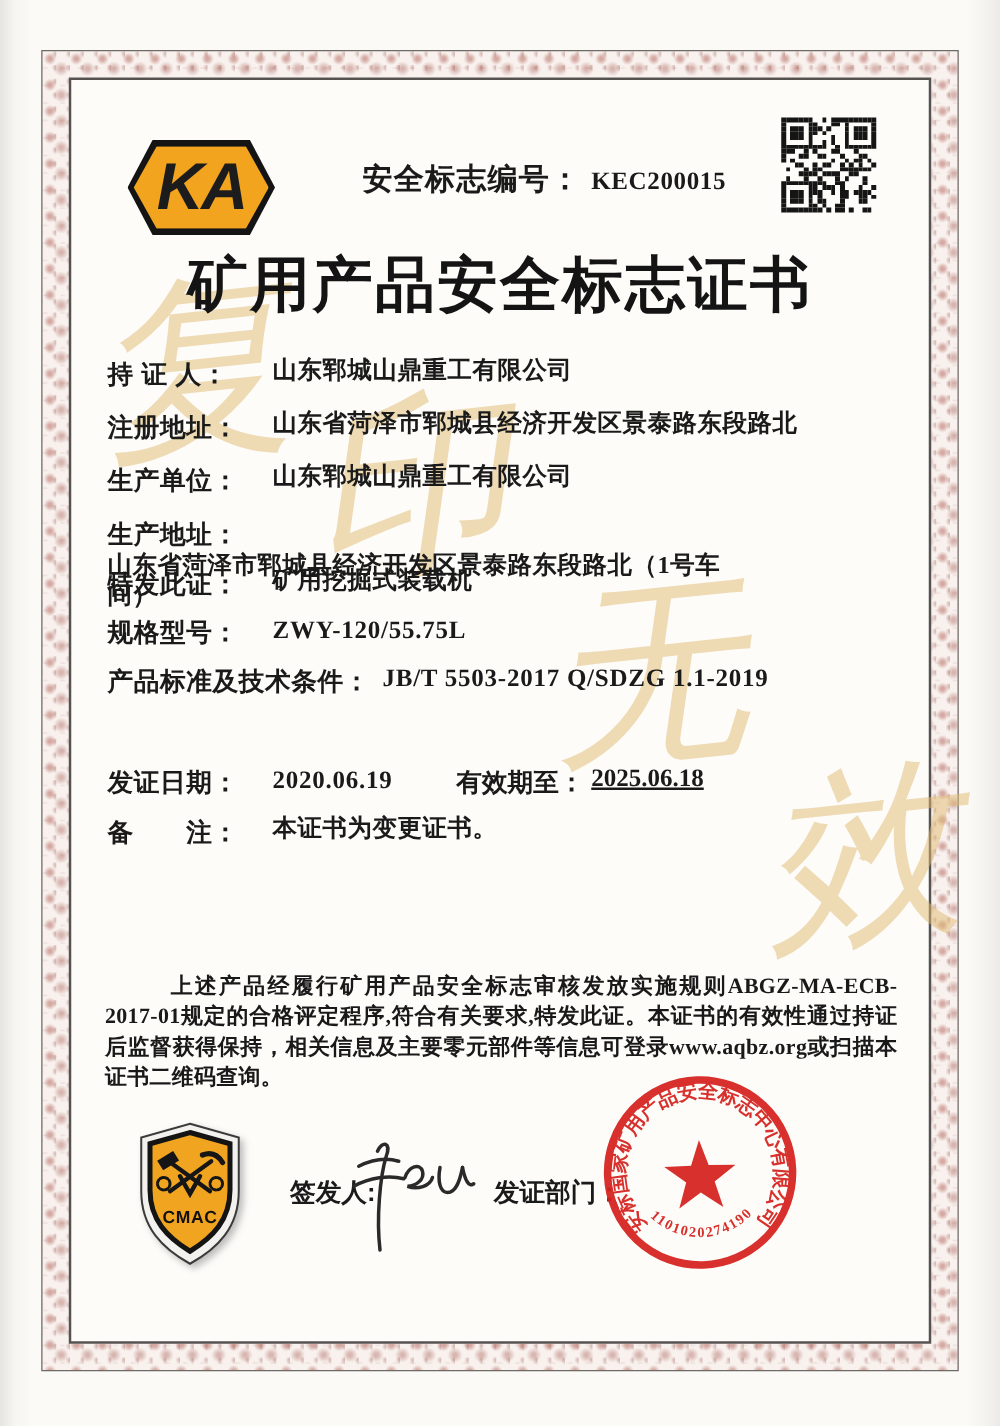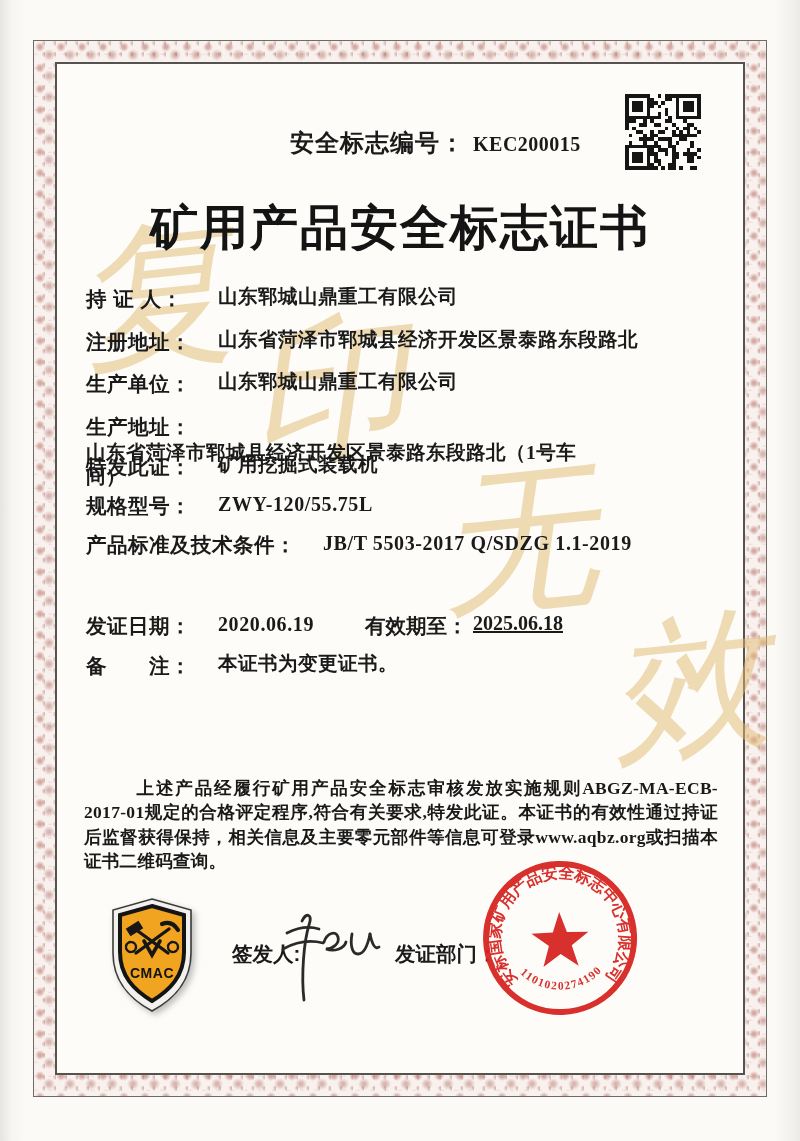--- a/index.html
+++ b/index.html
@@ -68,21 +68,21 @@
     position:absolute;left:0;top:196px;width:100%;text-align:center;
     font-family:"Liberation Serif",serif;font-weight:700;font-size:48px;
     letter-spacing:2px;color:#141414;
   }
   
   .row{position:absolute;left:86px;width:634px;}
   .row .flabel{
     display:inline-block;vertical-align:top;font-weight:700;font-size:20.5px;
     width:132px;letter-spacing:.5px;white-space:nowrap;
   }
-  .row .flabel.wide{width:auto;margin-right:27px;text-align:center;}
+  .row .flabel.wide{width:auto;margin-right:10px;text-align:center;}
   .row .fvalue{
     display:inline-block;vertical-align:top;
     font-family:"Liberation Serif",serif;font-weight:600;font-size:19.5px;
     letter-spacing:.5px;max-width:500px;line-height:24px;
   }
   .row .fvalue.latin{font-size:20px;letter-spacing:.6px;}
   .row .flabel2{position:absolute;left:279px;font-weight:700;font-size:20.5px;white-space:nowrap;}
   .row .fvalue2{position:absolute;left:387px;font-family:"Liberation Serif",serif;font-weight:600;font-size:20px;white-space:nowrap;text-decoration:underline;}
   .statement{
     position:absolute;left:84px;top:758px;width:634px;
@@ -108,20 +108,25 @@
 
   <div class="watermark">
     <span class="wm" style="left:75px;top:218px">复</span>
     <span class="wm" style="left:248px;top:312px">印</span>
     <span class="wm" style="left:438px;top:462px">无</span>
     <span class="wm" style="left:610px;top:606px">效</span>
   </div>
 
   <div class="content">
 
+    <div class="ka-badge">
+      <div class="ka-badge-fill">
+        <span class="ka-text">KA</span>
+      </div>
+    </div>
 
     <div class="cert-no">
       <span class="lbl">安全标志编号：</span><span class="val">KEC200015</span>
     </div>
 
     <div class="qr" id="qr">
         <div class="d"></div>
         <div class="d"></div>
         <div class="d"></div>
         <div class="d"></div>

